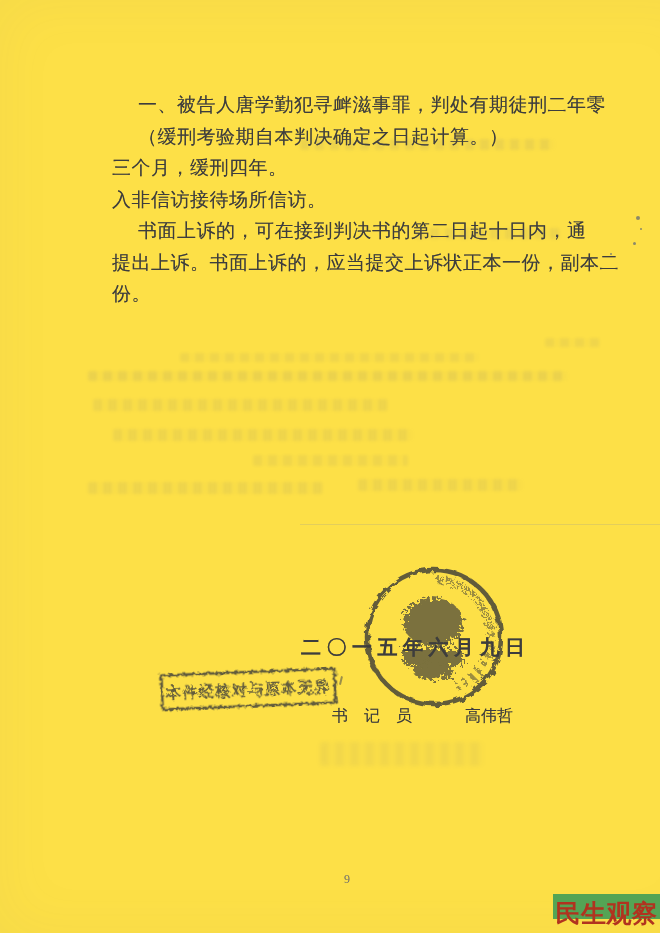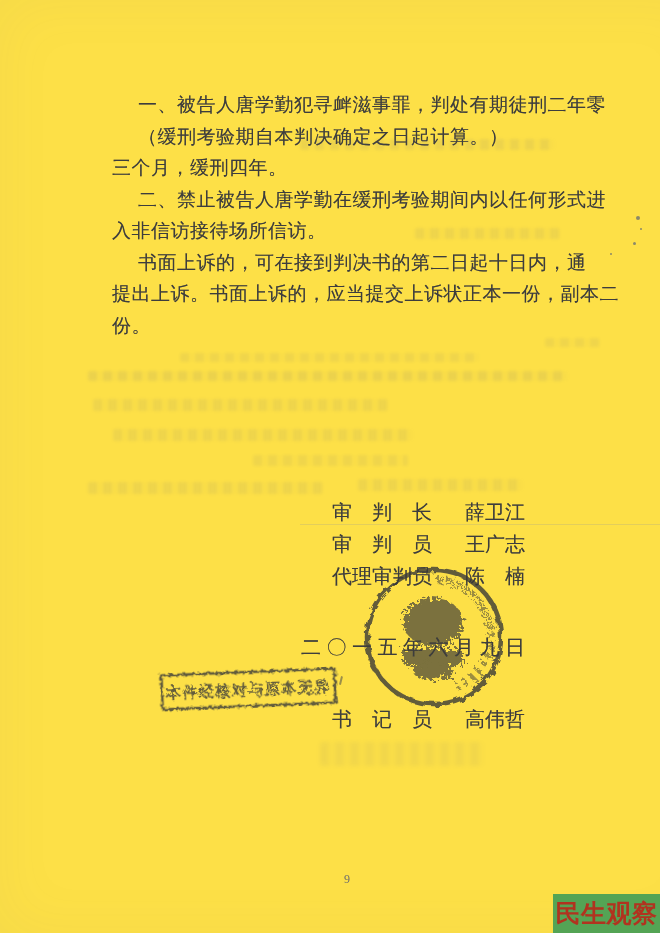--- a/index.html
+++ b/index.html
@@ -13,33 +13,33 @@
   }
   
   .body-text{position:absolute;left:112px;top:89px;width:468px;font-size:19px;line-height:31.5px;letter-spacing:0.5px;}
   .body-text .line{white-space:nowrap;text-shadow:0 0 0.5px rgba(70,70,70,0.55);}
   .body-text .ind{text-indent:26px;}
   
   .sig-block{position:absolute;left:332px;top:496px;font-size:20px;}
   .sig-row{height:32px;line-height:32px;white-space:nowrap;text-shadow:0 0 0.5px rgba(70,70,70,0.5);}
   .sig-row .role{display:inline-block;width:133px;}
   
-  .date-line{position:absolute;left:301px;top:634px;font-size:20px;letter-spacing:5.5px;white-space:nowrap;z-index:3;text-shadow:0 0 0.6px rgba(60,60,60,0.6);}
+  .date-line{position:absolute;left:301px;top:634px;font-size:20px;letter-spacing:5.5px;white-space:nowrap;z-index:3;text-shadow:0 0 0.6px rgba(60,60,60,0.6);font-weight:bold;}
   
-  .clerk-row{position:absolute;left:332px;top:706px;font-size:20px;white-space:nowrap;z-index:3;text-shadow:0 0 0.5px rgba(70,70,70,0.5);}
+  .clerk-row{position:absolute;left:332px;top:706px;font-size:16px;white-space:nowrap;z-index:3;text-shadow:0 0 0.5px rgba(70,70,70,0.5);}
   .clerk-row .role{display:inline-block;width:133px;}
   
   .seal{position:absolute;left:358px;top:565px;width:152px;height:150px;z-index:2;opacity:0.92;}
   
   .verify-stamp{position:absolute;left:158px;top:666px;width:182px;height:46px;transform:rotate(-2.3deg);z-index:2;opacity:0.9;}
   
   .page-number{position:absolute;left:344px;top:872px;font-size:12px;color:#6e6e6e;}
   
   .watermark{
-    position:absolute;left:553px;top:894px;width:107px;height:39px;
+    position:absolute;left:553px;top:894px;width:107px;height:25px;
     background:var(--watermark_bg,#54a455);
     color:var(--watermark_text,#b1331f);
     font-size:25px;font-weight:bold;line-height:39px;text-align:center;
     letter-spacing:0.5px;font-family:"Liberation Sans","DejaVu Sans",sans-serif;
   }
   
   .sm{position:absolute;border-radius:2px;filter:blur(1.6px);
       background:repeating-linear-gradient(90deg,rgba(110,110,116,0.20) 0 9px,rgba(110,110,116,0.04) 9px 15px);}
   .speck{position:absolute;border-radius:50%;background:#5a6478;opacity:0.7;}
   .streak{position:absolute;height:1px;background:rgba(150,150,150,0.25);}
@@ -47,21 +47,20 @@
 </style>
 </head>
 <body>
 
 <div class="page">
 
   <div class="body-text">
     <div class="line ind">一、被告人唐学勤犯寻衅滋事罪，判处有期徒刑二年零</div>
     <div class="line ind">（缓刑考验期自本判决确定之日起计算。）</div>
     <div class="line">三个月，缓刑四年。</div>
-    <div class="line ind">二、禁止被告人唐学勤在缓刑考验期间内以任何形式进</div>
     <div class="line">入非信访接待场所信访。</div>
     <div class="line ind">书面上诉的，可在接到判决书的第二日起十日内，通</div>
     <div class="line">提出上诉。书面上诉的，应当提交上诉状正本一份，副本二</div>
     <div class="line">份。</div>
   </div>
 
   <div class="sm" style="left:300px;top:139px;width:255px;height:11px;opacity:.55;"></div>
   <div class="sm" style="left:415px;top:228px;width:145px;height:11px;opacity:.5;"></div>
   <div class="sm" style="left:180px;top:353px;width:300px;height:9px;opacity:.45;"></div>
   <div class="sm" style="left:88px;top:371px;width:480px;height:10px;opacity:.6;"></div>
@@ -72,31 +71,20 @@
   <div class="sm" style="left:88px;top:482px;width:235px;height:12px;opacity:.5;"></div>
   <div class="sm" style="left:358px;top:479px;width:165px;height:12px;opacity:.5;"></div>
   <div class="sm" style="left:320px;top:742px;width:165px;height:24px;opacity:.4;filter:blur(2.2px);"></div>
 
   <div class="streak" style="left:300px;top:524px;width:360px;"></div>
   <div class="speck" style="left:636px;top:216px;width:4px;height:4px;"></div>
   <div class="speck" style="left:640px;top:228px;width:2px;height:2px;"></div>
   <div class="speck" style="left:633px;top:242px;width:3px;height:3px;"></div>
   <div class="speck" style="left:610px;top:253px;width:2px;height:2px;"></div>
 
-  <div class="sig-block">
-    <div class="sig-row">
-      <span class="role">审　判　长</span><span class="name">薛卫江</span>
-    </div>
-    <div class="sig-row">
-      <span class="role">审　判　员</span><span class="name">王广志</span>
-    </div>
-    <div class="sig-row">
-      <span class="role">代理审判员</span><span class="name">陈　楠</span>
-    </div>
-  </div>
 
   <div class="seal">
     <svg width="152" height="150" viewBox="0 0 152 150">
       <defs>
         <filter id="g1" x="-25%" y="-25%" width="150%" height="150%">
           <feTurbulence type="fractalNoise" baseFrequency="0.12" numOctaves="2" seed="5" result="n"></feTurbulence>
           <feDisplacementMap in="SourceGraphic" in2="n" scale="7"></feDisplacementMap>
         </filter>
         <filter id="g2" x="-30%" y="-30%" width="160%" height="160%">
           <feTurbulence type="fractalNoise" baseFrequency="0.32" numOctaves="2" seed="9" result="n"></feTurbulence>

